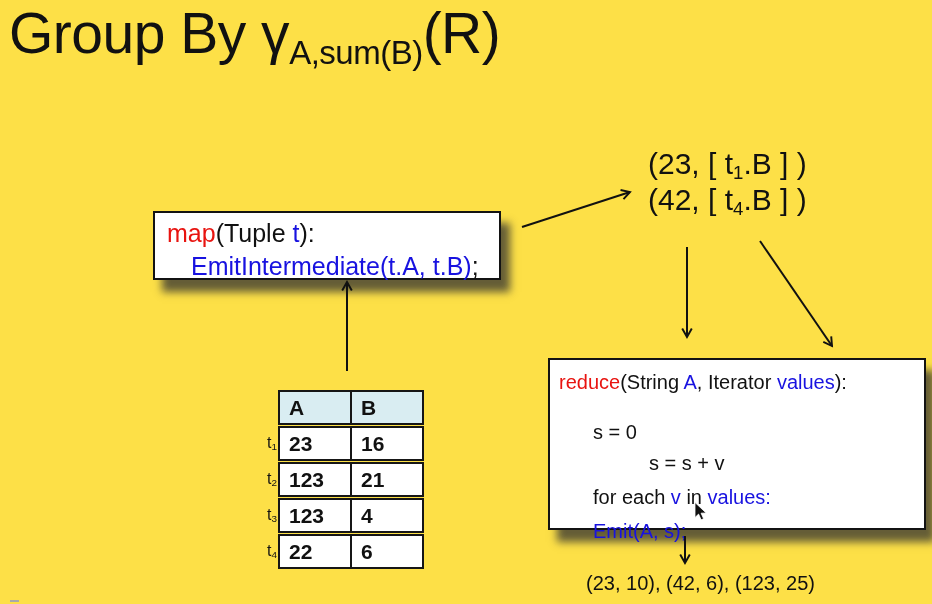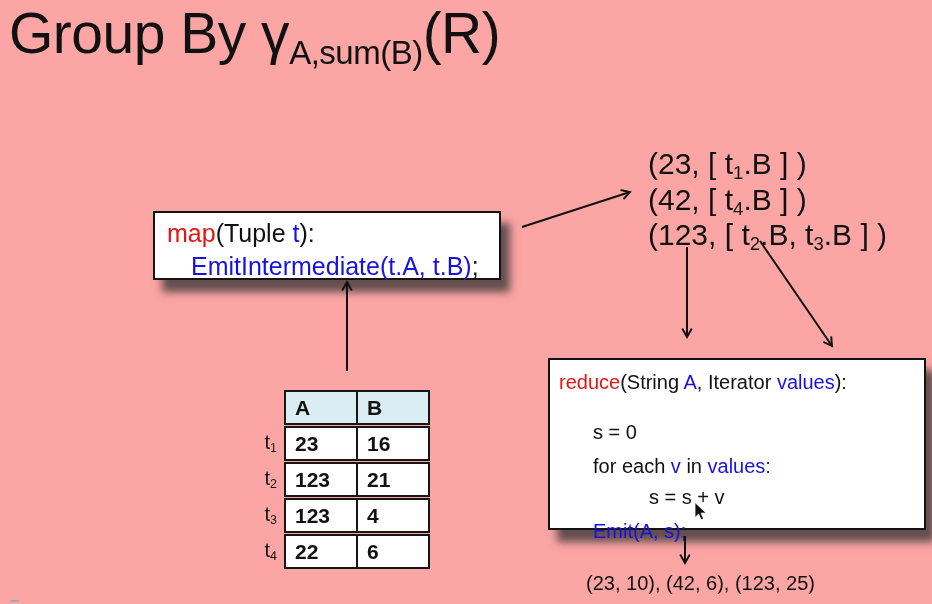--- a/index.html
+++ b/index.html
@@ -3,21 +3,21 @@
 <meta charset="utf-8">
 <style>
   :root{
     --kw:#e81410;
     --code:#1812e0;
     --thead:#d9edf2;
     --ink:#111111;
   }
   html,body{margin:0;padding:0;background:#fff;}
   #slide{
-    position:relative;width:932px;height:604px;background:#fca5a5;overflow:hidden;
+    position:relative;width:932px;height:604px;background:#fde047;overflow:hidden;
     font-family:"Liberation Sans",sans-serif;color:var(--ink);
   }
   
   .title{position:absolute;left:9px;top:0px;font-size:57px;white-space:nowrap;letter-spacing:-0.5px;}
   .title .t-sub{font-size:33px;vertical-align:-11px;letter-spacing:-0.5px;}
   
   .codebox{
     position:absolute;background:#ffffff;border:2.5px solid #131313;
     box-shadow:9px 12px 8px rgba(50,50,50,0.75);
   }
@@ -33,21 +33,21 @@
   #reduce-box .l4{margin:3px 0 0 99px;}
   #reduce-box .l5{margin:6px 0 0 43px;}
   .kw{color:var(--kw);}
   .code{color:var(--code);}
   
   #pairs{position:absolute;left:648px;top:150px;font-size:30px;line-height:27px;white-space:nowrap;}
   .sub{font-size:62%;vertical-align:-0.25em;}
   
   #table-wrap{position:absolute;left:245px;top:390px;}
   .table-line{display:flex;align-items:center;margin-bottom:1px;}
-  .rlabel{width:32px;text-align:right;padding-right:7px;font-size:20px;}
+  .rlabel{width:32px;text-align:right;padding-right:1px;font-size:16px;}
   .trow{display:flex;border:2px solid #161616;background:#fff;}
   .trow.header .tcell{background:var(--thead);}
   .tcell{width:61px;height:31px;padding-left:9px;display:flex;align-items:center;
          font-size:21px;font-weight:bold;}
   .tcell + .tcell{border-left:2px solid #161616;}
   
   #final-output{position:absolute;left:586px;top:572px;font-size:20px;white-space:nowrap;}
   
   #arrows{position:absolute;left:0;top:0;width:932px;height:604px;pointer-events:none;}
   
@@ -73,34 +73,31 @@
     </div>
   </div>
 
   <div id="pairs">
     <div>
       <span>(23, [ t</span><span class="sub">1</span><span>.B ] )</span>
     </div>
     <div>
       <span>(42, [ t</span><span class="sub">4</span><span>.B ] )</span>
     </div>
-    <div>
-      <span>(123, [ t</span><span class="sub">2</span><span>.B, t</span><span class="sub">3</span><span>.B ] )</span>
-    </div>
   </div>
 
   <div id="reduce-box" class="codebox">
     <div class="cl l1">
       <span class="kw">reduce</span><span>(String </span><span class="code">A</span><span>, Iterator </span><span class="code">values</span><span>):</span>
     </div>
     <div class="cl l2">s = 0</div>
+    <div class="cl l4">s = s + v</div>
     <div class="cl l3">
       <span>for each </span><span class="code">v</span><span> in </span><span class="code">values:</span>
     </div>
-    <div class="cl l4">s = s + v</div>
     <div class="cl l5">
       <span class="code">Emit(A, s);</span>
     </div>
   </div>
 
   <div id="table-wrap">
     <div class="table-line">
       <div class="rlabel"></div>
       <div class="trow header">
         <div class="tcell">A</div>

